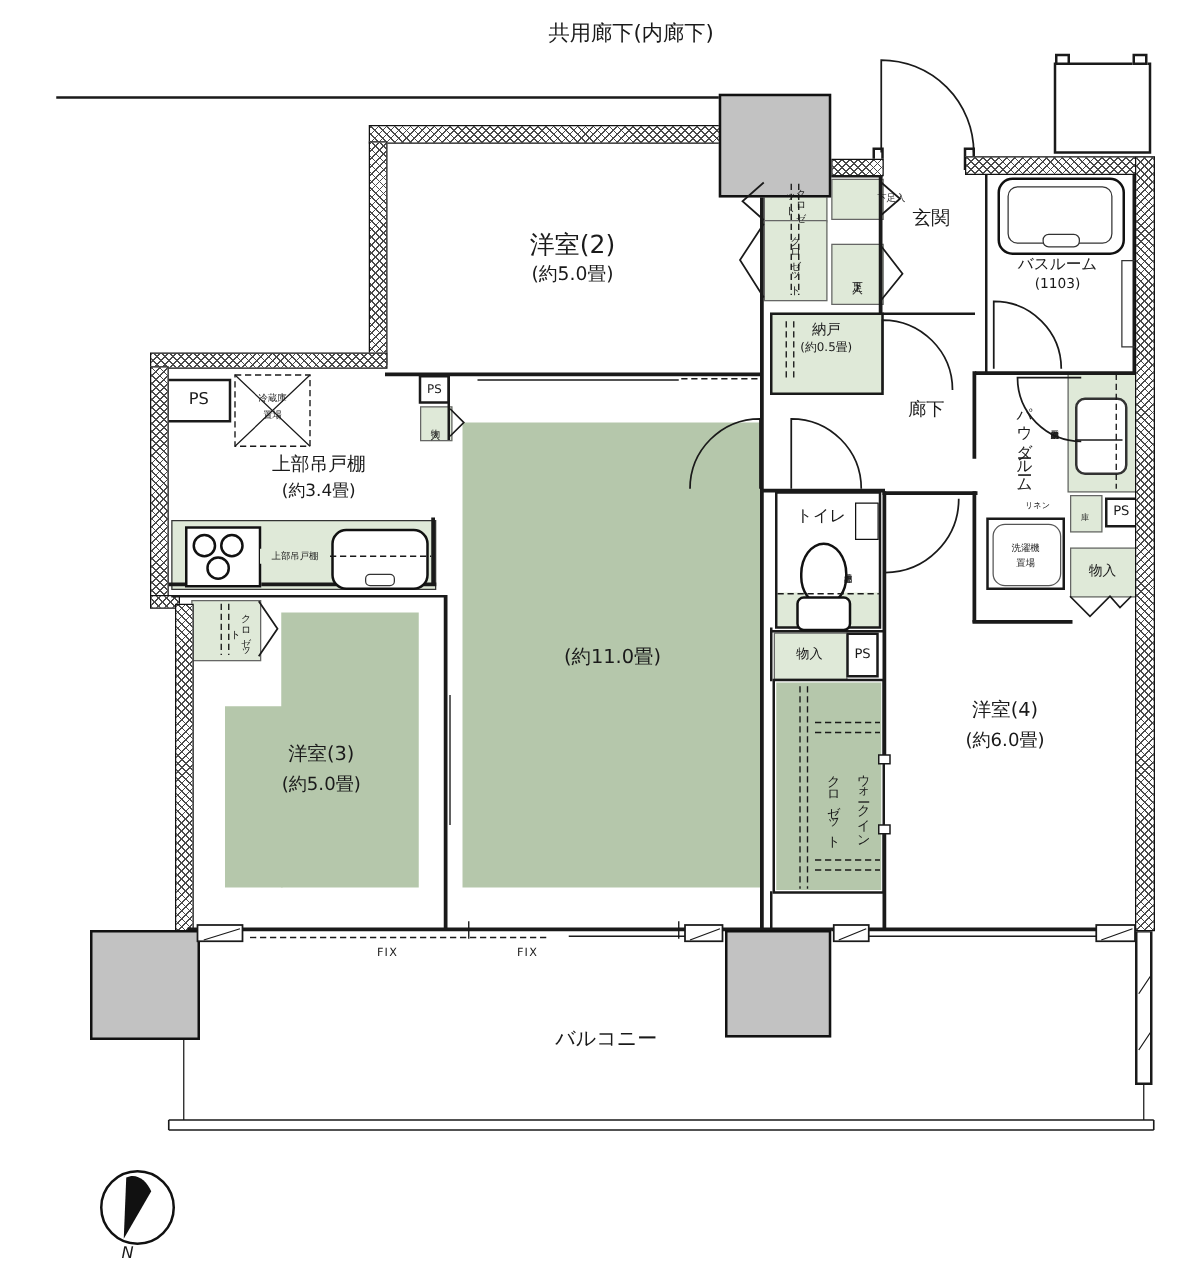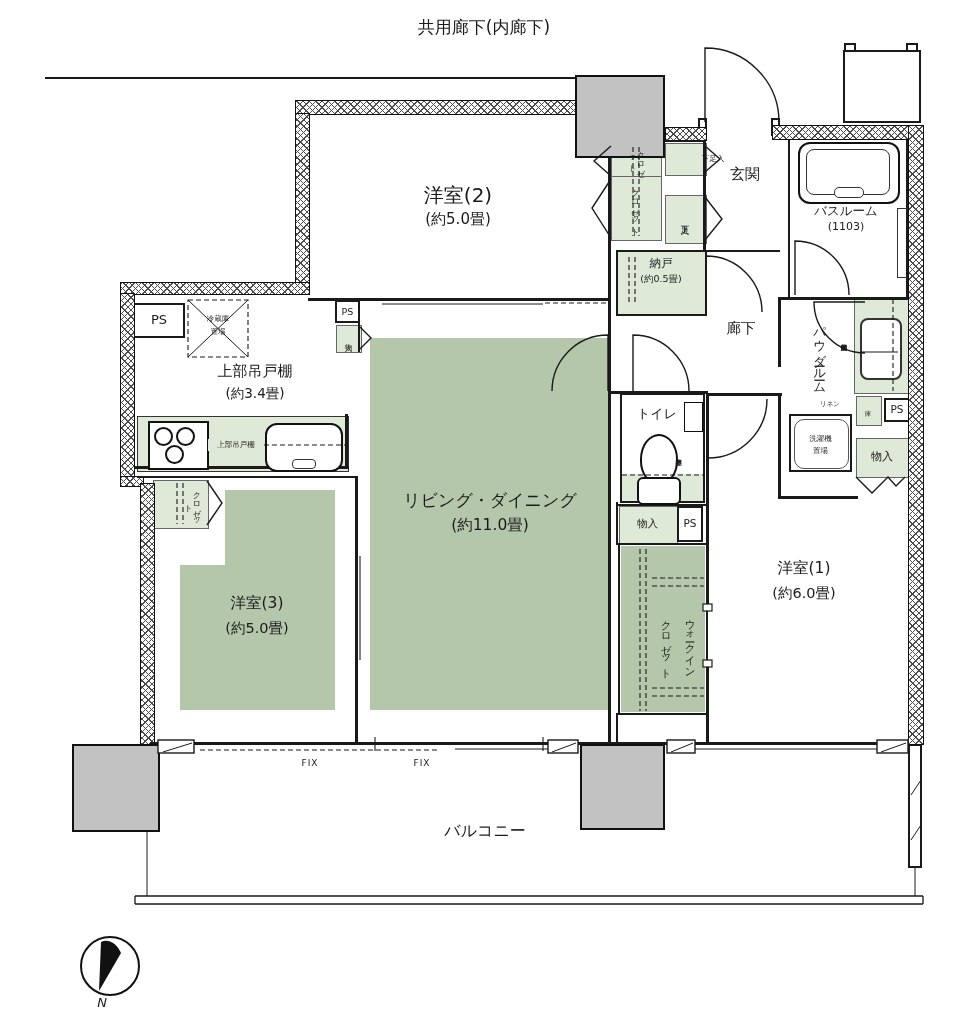--- a/index.html
+++ b/index.html
@@ -170,48 +170,47 @@
       <path d="M135,896 H923 M135,904 H923 M135,896 V904 M923,896 V904"></path>
       <path d="M147,832 V896 M915,868 V896" stroke-width="1"></path>
     </g>
     <g stroke="#1a1a1a" stroke-width="1.2" fill="#fff">
       <rect x="703" y="604" width="9" height="7"></rect>
       <rect x="703" y="660" width="9" height="7"></rect>
     </g>
     <path d="M99,991 L121,953 C117,944 109,938 101,942 Z" fill="#111" stroke="none"></path>
   </svg>
 
-  <div class="a lbl" style="left:349px;top:16px;width:270px;height:24px;font-size:17px;">共用廊下(内廊下)</div>
+  <div class="a lbl" style="left:370px;top:16px;width:270px;height:24px;font-size:17px;">共用廊下(内廊下)</div>
 
   <div class="a lbl" style="left:383px;top:184px;width:150px;height:22px;font-size:20px;">洋室(2)</div>
   <div class="a lbl" style="left:383px;top:209px;width:150px;height:20px;font-size:15px;">(約5.0畳)</div>
 
   <div class="a lbl" style="left:714px;top:163px;width:62px;height:22px;font-size:15px;">玄関</div>
 
   <div class="a lbl" style="left:803px;top:203px;width:86px;height:16px;font-size:12.5px;">バスルーム</div>
   <div class="a lbl" style="left:803px;top:220px;width:86px;height:14px;font-size:11px;">(1103)</div>
 
   <div class="a lbl" style="left:630px;top:256px;width:62px;height:15px;font-size:11.5px;">納戸</div>
   <div class="a lbl" style="left:624px;top:272px;width:74px;height:13px;font-size:9.5px;">(約0.5畳)</div>
 
   <div class="a lbl" style="left:710px;top:318px;width:62px;height:20px;font-size:14.5px;">廊下</div>
 
   <div class="a lbl vt" style="left:810px;top:300px;width:20px;height:104px;font-size:12.5px;">パウダールーム</div>
   <div class="a lbl vt" style="left:838px;top:302px;width:11px;height:74px;font-size:6.5px;">上部三面鏡収納</div>
 
   <div class="a lbl" style="left:180px;top:361px;width:150px;height:20px;font-size:15px;">上部吊戸棚</div>
   <div class="a lbl" style="left:180px;top:384px;width:150px;height:18px;font-size:13.5px;">(約3.4畳)</div>
 
-  <div class="a lbl" style="left:380px;top:490px;width:220px;height:22px;font-size:17px;">リビング・ダイニング</div>
   <div class="a lbl" style="left:380px;top:516px;width:220px;height:20px;font-size:15.5px;">(約11.0畳)</div>
 
   <div class="a lbl" style="left:192px;top:594px;width:130px;height:20px;font-size:15.5px;">洋室(3)</div>
   <div class="a lbl" style="left:192px;top:619px;width:130px;height:19px;font-size:14.5px;">(約5.0畳)</div>
 
-  <div class="a lbl" style="left:738px;top:558px;width:132px;height:21px;font-size:15.5px;">洋室(1)</div>
+  <div class="a lbl" style="left:738px;top:558px;width:132px;height:21px;font-size:15.5px;">洋室(4)</div>
   <div class="a lbl" style="left:733px;top:584px;width:142px;height:19px;font-size:14.5px;">(約6.0畳)</div>
 
   <div class="a lbl" style="left:626px;top:406px;width:62px;height:17px;font-size:13px;">トイレ</div>
   <div class="a lbl vt" style="left:673px;top:428px;width:10px;height:52px;font-size:6.5px;">上部吊戸棚</div>
 
   <div class="a lbl vt" style="left:682px;top:598px;width:16px;height:88px;font-size:10.5px;">ウォークイン</div>
   <div class="a lbl vt" style="left:658px;top:606px;width:16px;height:74px;font-size:10.5px;">クロゼット</div>
 
   <div class="a lbl" style="left:420px;top:820px;width:130px;height:22px;font-size:16px;">バルコニー</div>
 

